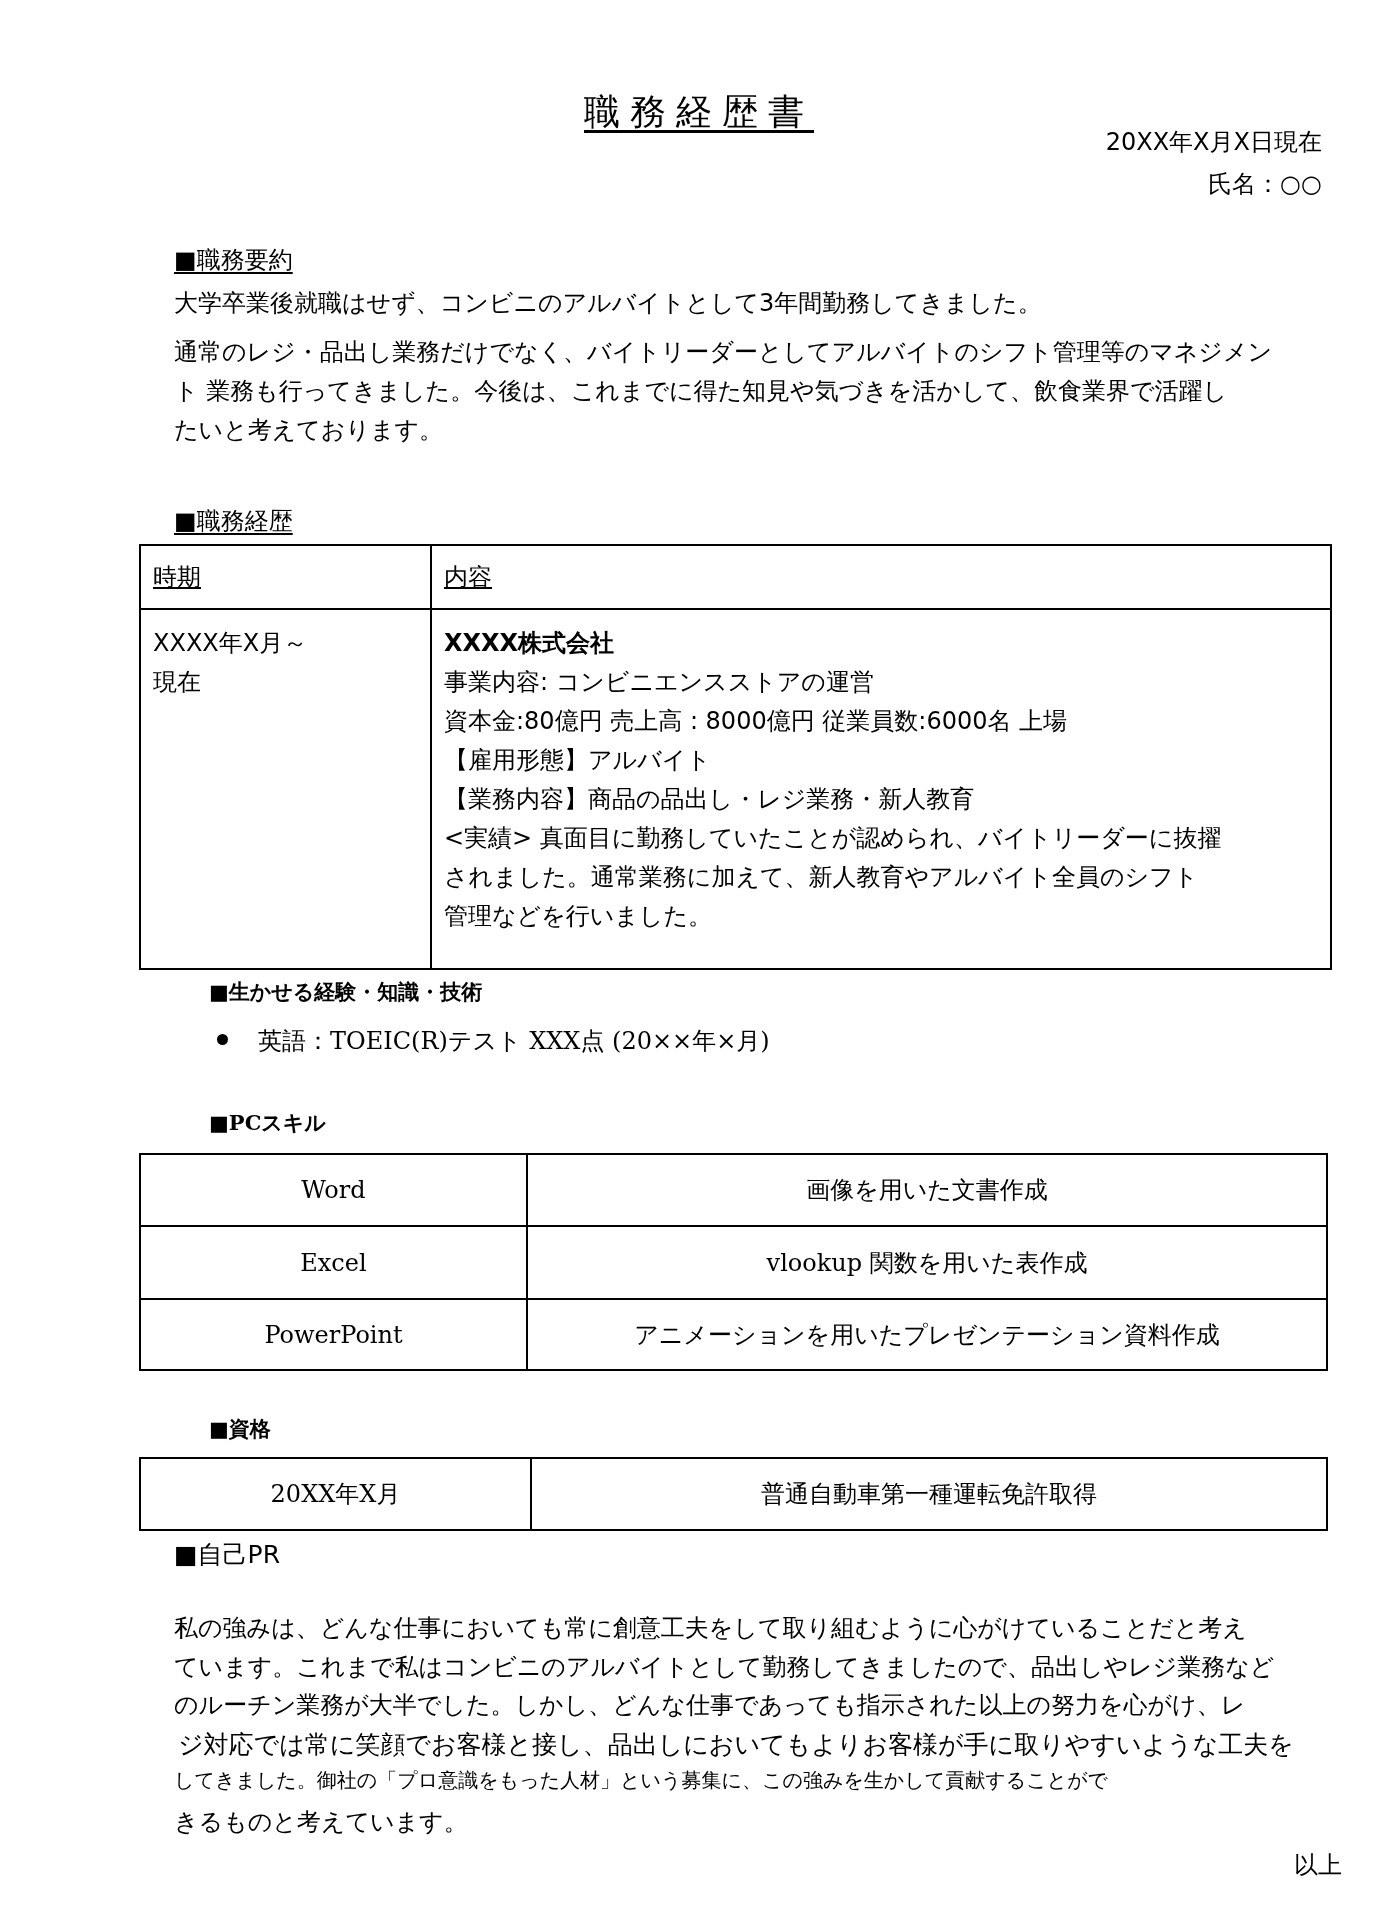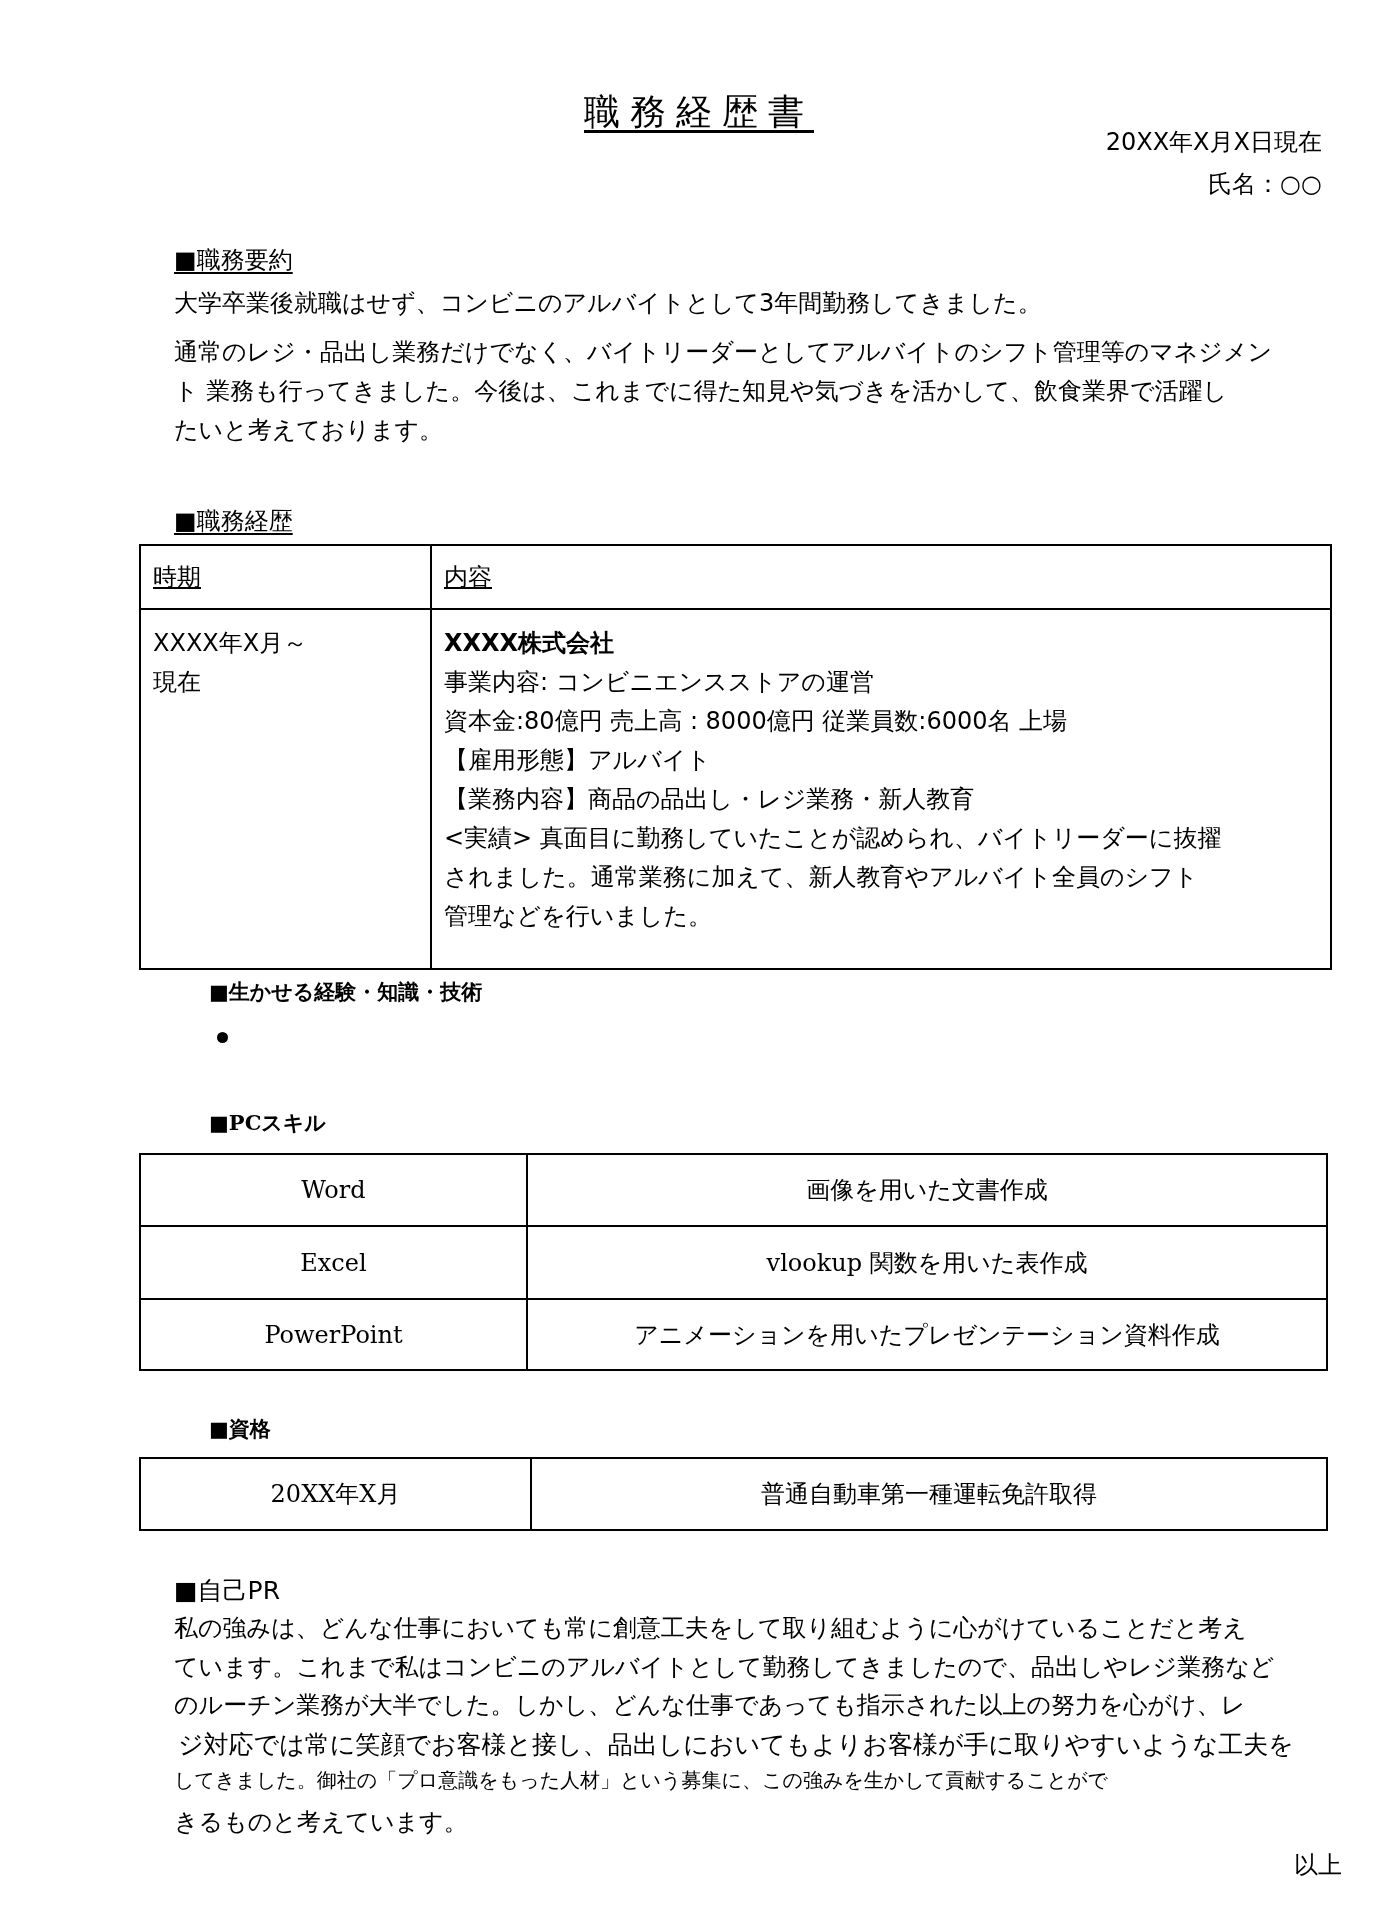--- a/index.html
+++ b/index.html
@@ -59,21 +59,21 @@
       <div>&lt;実績&gt; 真面目に勤務していたことが認められ、バイトリーダーに抜擢</div>
       <div>されました。通常業務に加えて、新人教育やアルバイト全員のシフト</div>
       <div>管理などを行いました。</div>
     </td>
   </tr>
 </tbody>
   </table>
 
 <div class="abs heading-b serif" style="top:978px;">■生かせる経験・知識・技術</div>
 <div class="abs bullet serif" style="top:1025px;">
-  <span class="dot"></span>
+  <span class="dot"></span><span>英語：TOEIC(R)テスト XXX点 (20××年×月)</span>
 </div>
 
 <div class="abs heading-b serif" style="top:1109px;">■PCスキル</div>
 <table class="skill serif" style="left:139px; top:1153px; width:1189px;">
   <tbody>
       <tr>
     <td style="width:385px; height:70px;">Word</td>
     <td>画像を用いた文書作成</td>
   </tr>
   <tr>
@@ -90,21 +90,21 @@
 <div class="abs heading-b serif" style="top:1415px;">■資格</div>
 <table class="skill serif" style="left:139px; top:1457px; width:1189px;">
   <tbody>
       <tr>
     <td style="width:389px; height:70px;">20XX年X月</td>
     <td>普通自動車第一種運転免許取得</td>
   </tr>
 </tbody>
   </table>
 
-<div class="abs sans" style="left:139px; top:1574px; font-size:25px;">■自己PR</div>
+<div class="abs sans" style="left:139px; top:1538px; font-size:25px;">■自己PR</div>
 <div class="abs sans" style="left:139px; top:1612px; font-size:24px;">私の強みは、どんな仕事においても常に創意工夫をして取り組むように心がけていることだと考え</div>
 <div class="abs sans" style="left:139px; top:1651px; font-size:24px;">ています。これまで私はコンビニのアルバイトとして勤務してきましたので、品出しやレジ業務など</div>
 <div class="abs sans" style="left:139px; top:1689px; font-size:24px;">のルーチン業務が大半でした。しかし、どんな仕事であっても指示された以上の努力を心がけ、レ</div>
 <div class="abs sans" style="left:143px; top:1728px; font-size:25px;">ジ対応では常に笑顔でお客様と接し、品出しにおいてもよりお客様が手に取りやすいような工夫を</div>
 <div class="abs sans" style="left:139px; top:1767px; font-size:20px;">してきました。御社の「プロ意識をもった人材」という募集に、この強みを生かして貢献することがで</div>
 <div class="abs sans" style="left:139px; top:1806px; font-size:24px;">きるものと考えています。</div>
 
 <div class="abs sans" style="right:40px; top:1849px; font-size:24px;">以上</div>
 
 </body></html>

